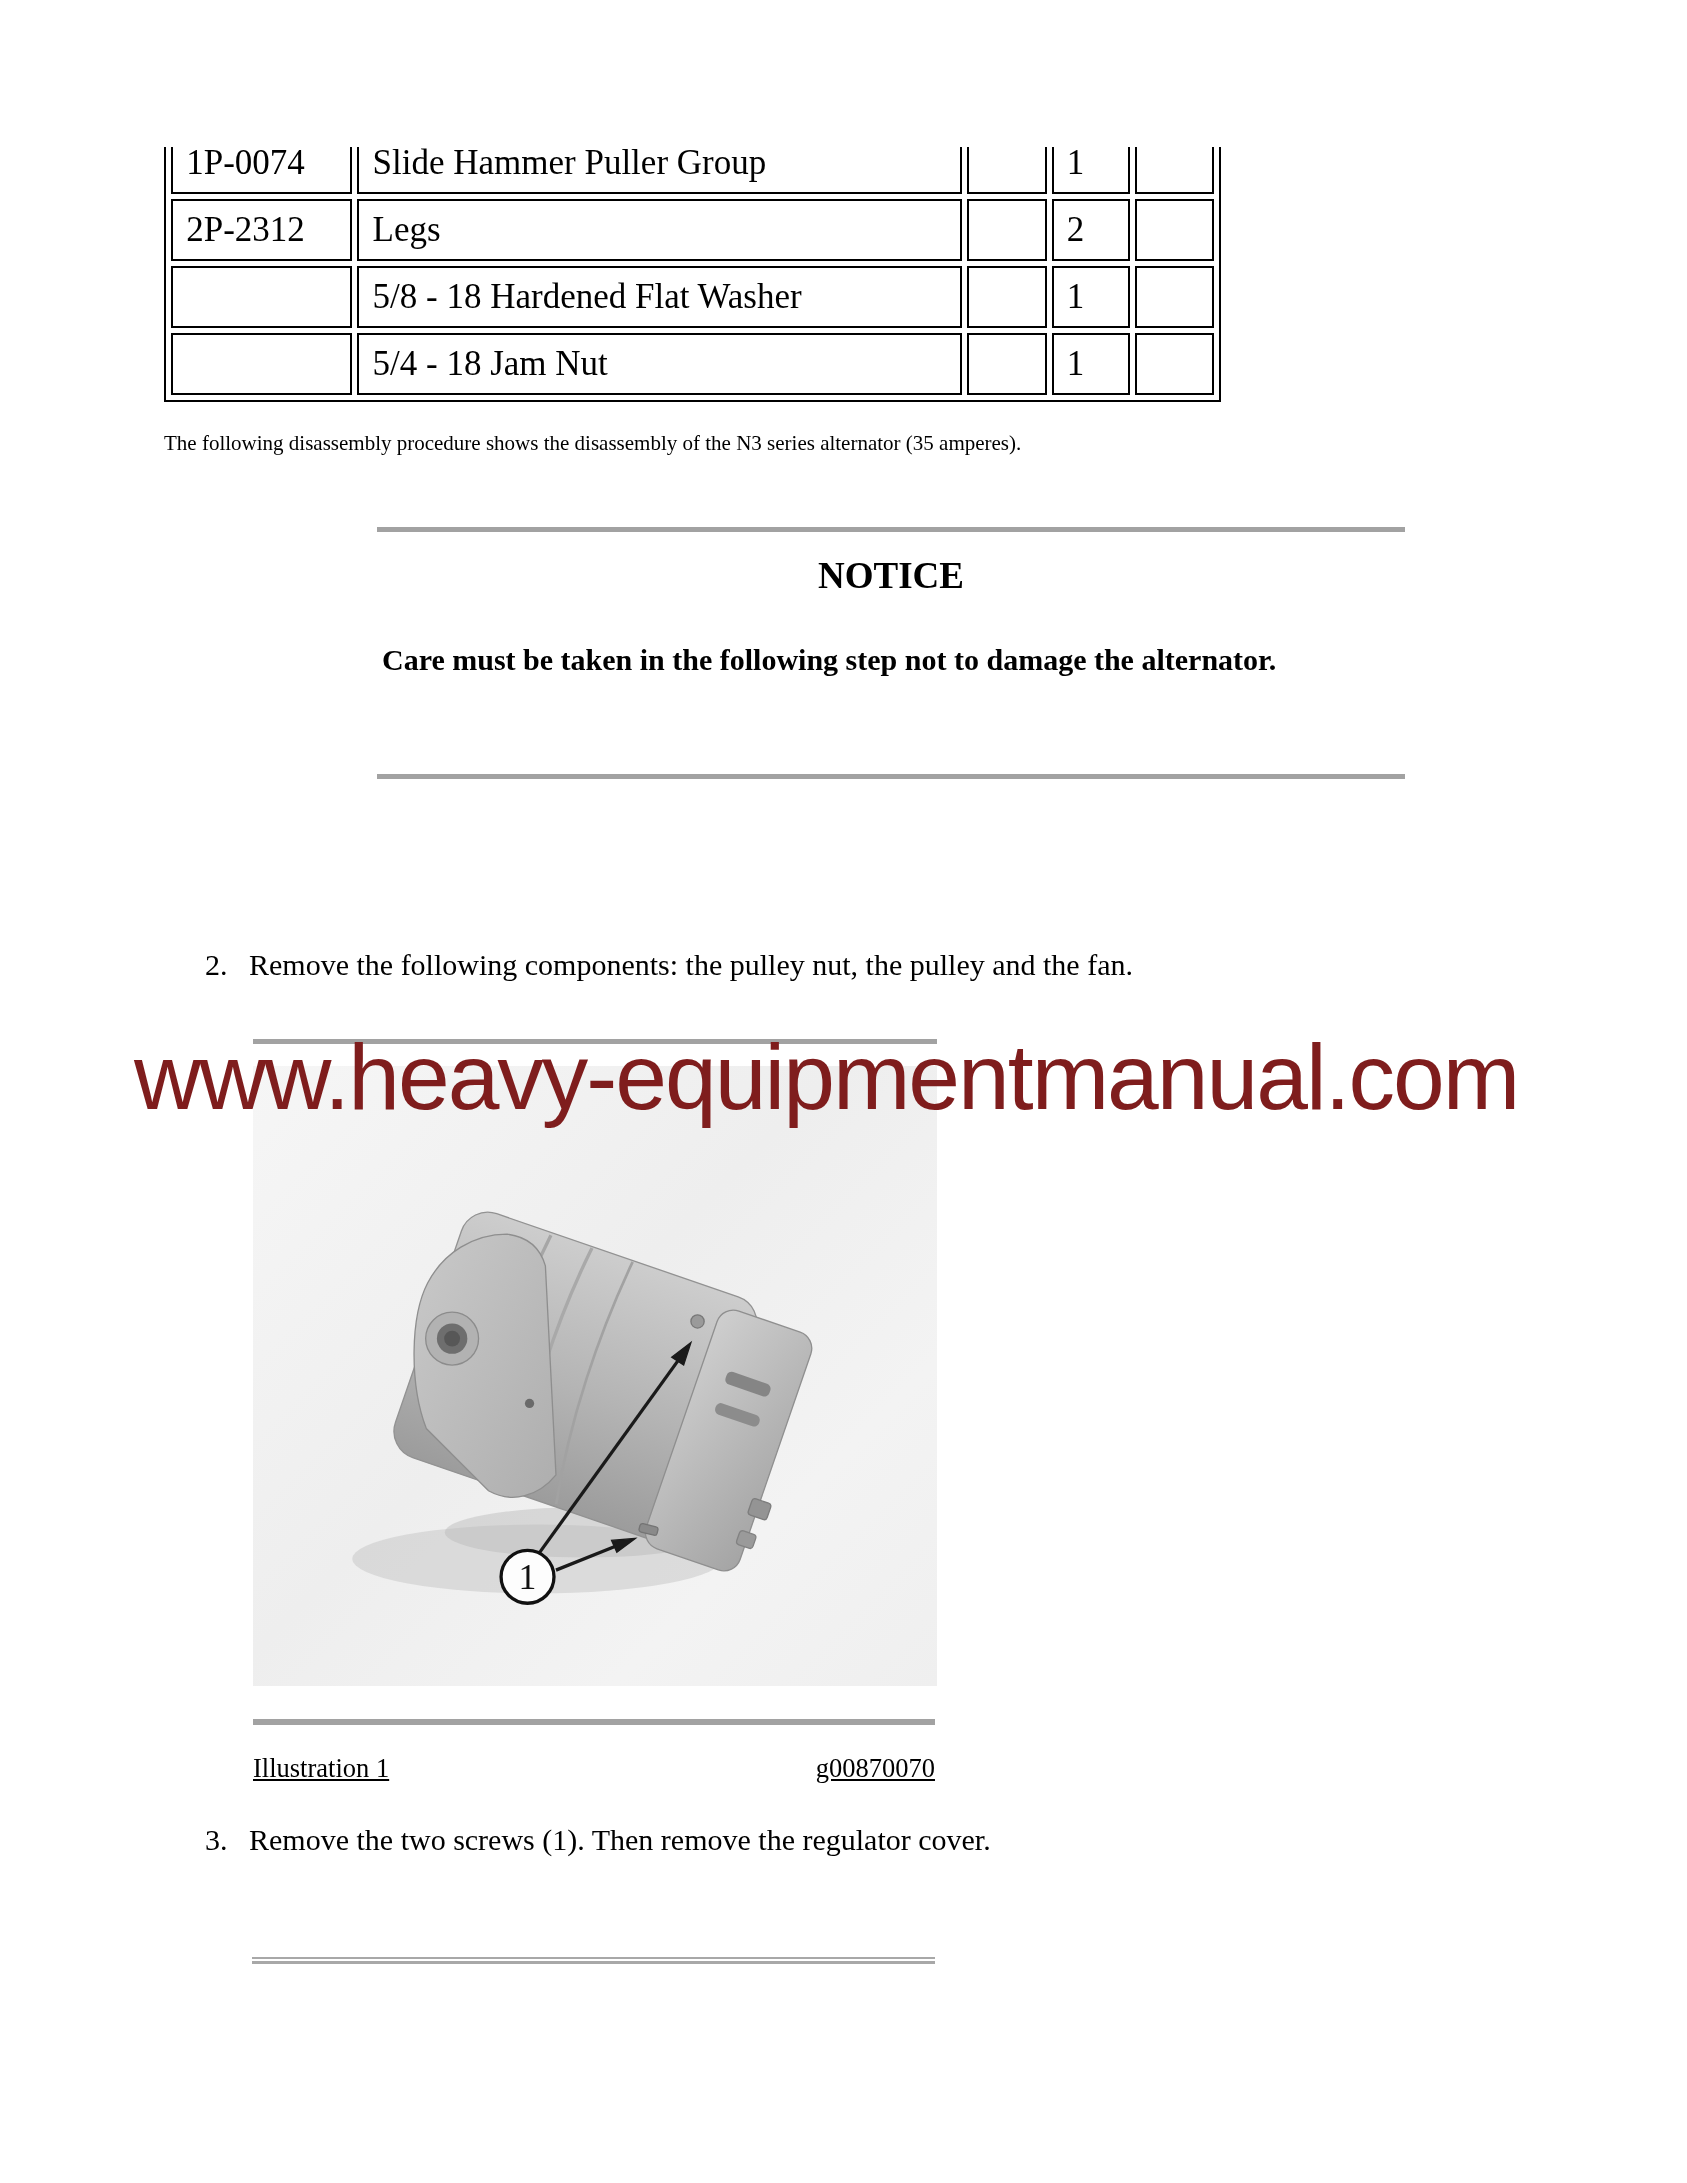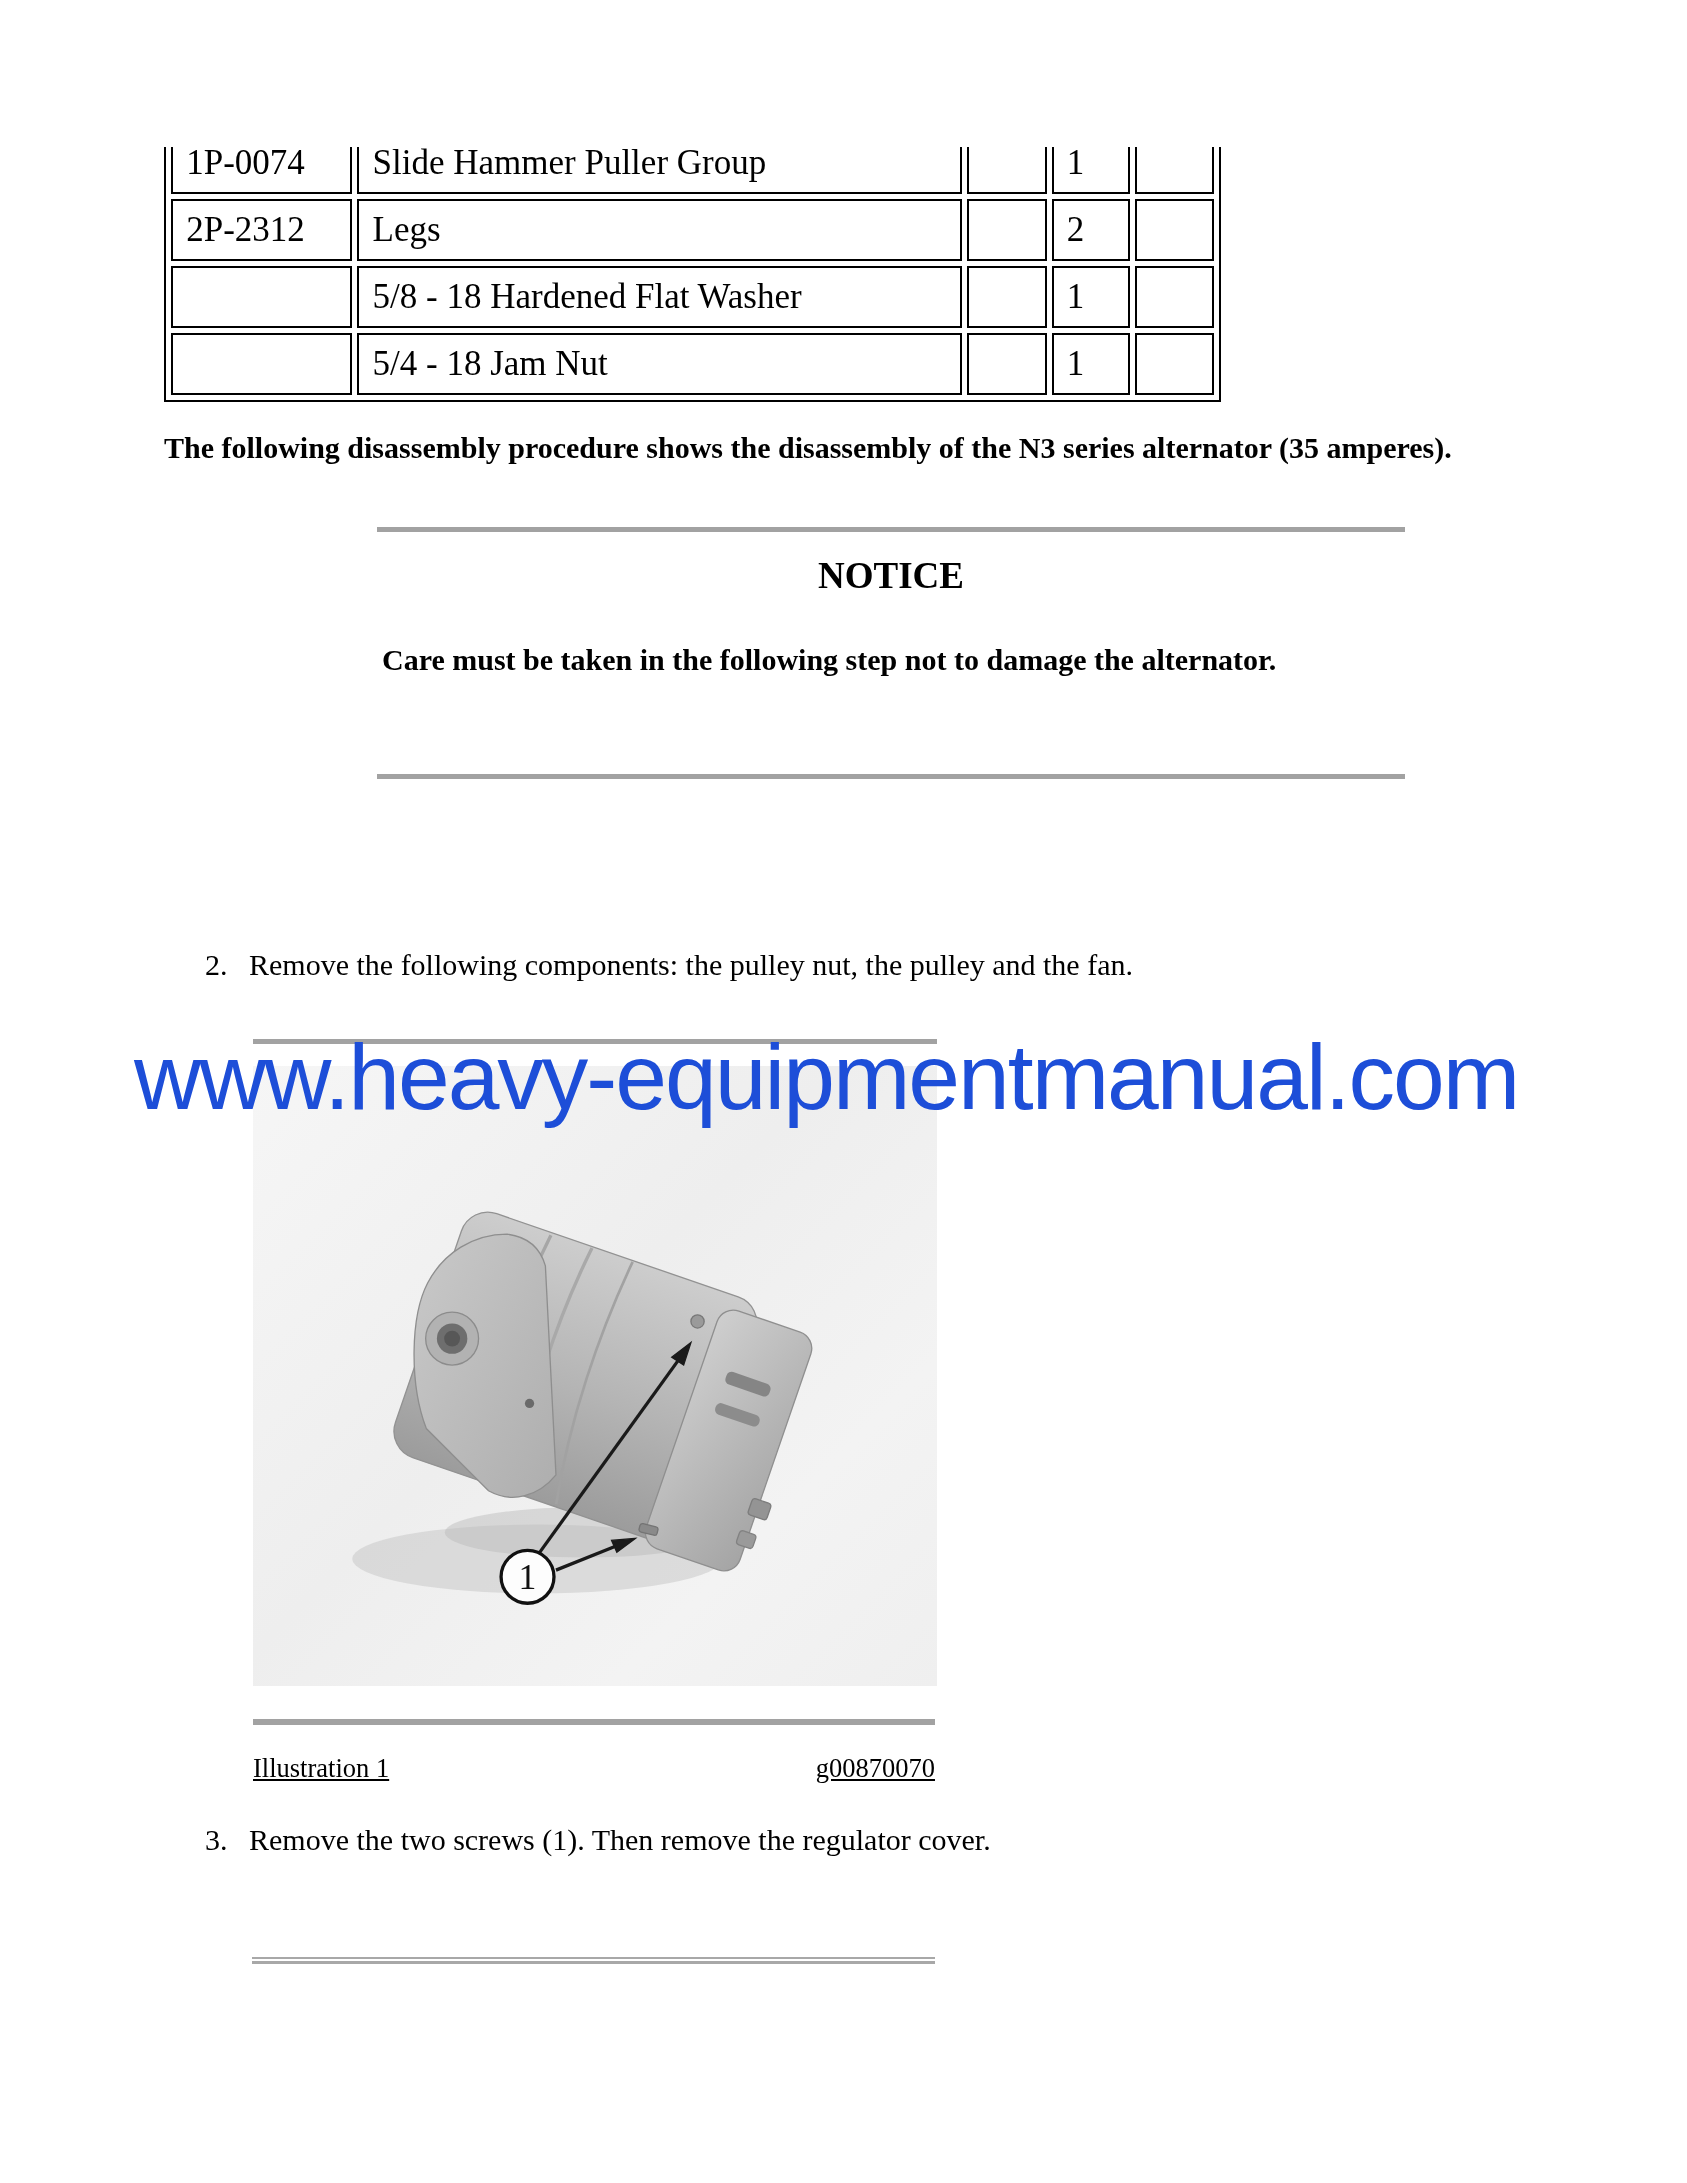--- a/index.html
+++ b/index.html
@@ -29,21 +29,21 @@
     height:58px;
     padding:0 4px 0 13.2px;
     font-size:35px;
     vertical-align:middle;
     white-space:nowrap;
     overflow:hidden;
   }
   
   .para{
     position:absolute;left:164px;top:431px;width:1442px;
-    font-size:30px;line-height:1.15;font-weight:bold;
+    font-size:21px;line-height:1.15;
   }
   .divider{
     position:absolute;height:5.3px;background:#a2a2a2;
   }
   .div-a{left:377px;top:527px;width:1028px;}
   .div-b{left:377px;top:774px;width:1028px;}
   .div-c{left:253px;top:1039px;width:684px;}
   .div-d{left:253px;top:1719px;width:682px;height:6px;}
   .div-e{
     left:252px;top:1957px;width:683px;height:6.6px;
@@ -70,21 +70,21 @@
   .photo{
     position:absolute;left:253px;top:1066px;width:684px;height:620px;
     background:linear-gradient(135deg,#f6f6f6 0%,#eeeeee 45%,#f3f3f3 75%,#efefef 100%);
     z-index:1;
   }
   .photo svg{display:block;width:684px;height:620px;}
   .watermark{
     position:absolute;left:134px;top:1031px;
     font-family:"Liberation Sans", sans-serif;
     font-size:93px;line-height:93px;letter-spacing:-2px;
-    color:#1d4ed8;white-space:nowrap;z-index:3;
+    color:#7f1d1d;white-space:nowrap;z-index:3;
   }
   .caption-row{
     position:absolute;left:253px;top:1754px;width:682px;
     display:flex;justify-content:space-between;
     font-size:26.5px;line-height:1.1;text-decoration:underline;
   }
 </style>
 </head>
 <body>
 

